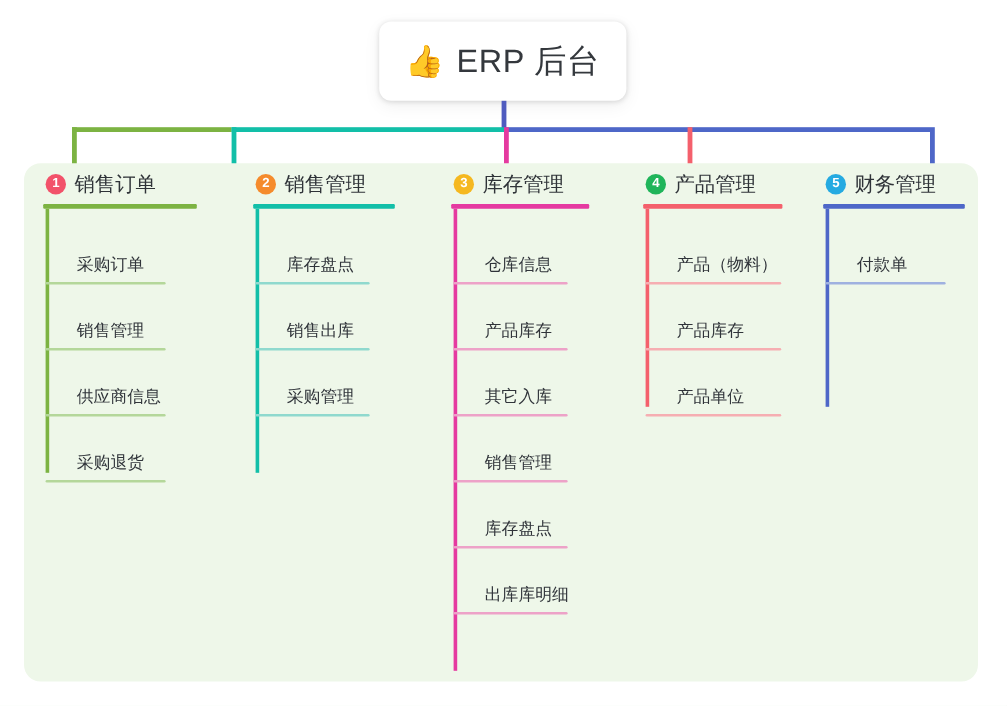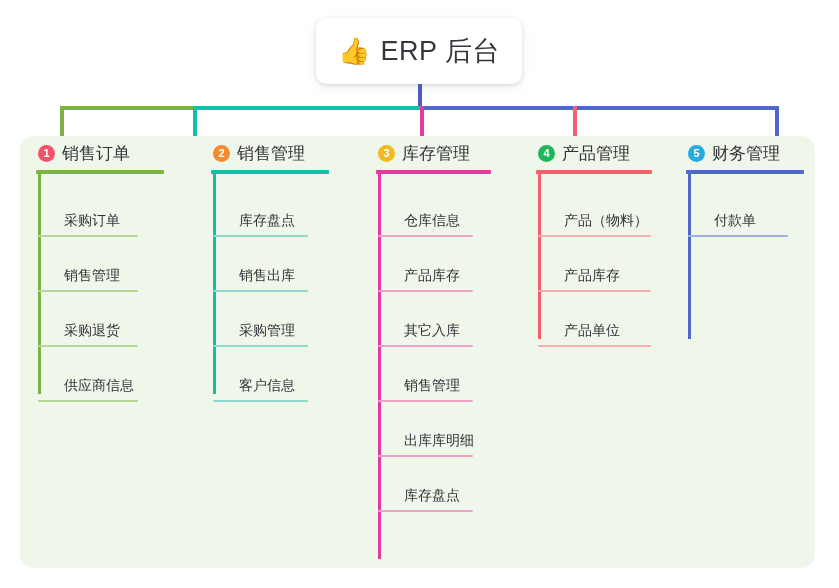--- a/index.html
+++ b/index.html
@@ -167,25 +167,25 @@
         <div class="spine" style="height: 220px; background: rgb(124, 179, 66);"></div>
         <div class="leaf">
           <span class="leaf-label">采购订单</span>
           <div class="leaf-rule" style="width: 100px; background: rgb(180, 215, 154);"></div>
         </div>
         <div class="leaf">
           <span class="leaf-label">销售管理</span>
           <div class="leaf-rule" style="width: 100px; background: rgb(180, 215, 154);"></div>
         </div>
         <div class="leaf">
+          <span class="leaf-label">供应商信息</span>
+          <div class="leaf-rule" style="width: 100px; background: rgb(180, 215, 154);"></div>
+        </div>
+        <div class="leaf">
           <span class="leaf-label">采购退货</span>
-          <div class="leaf-rule" style="width: 100px; background: rgb(180, 215, 154);"></div>
-        </div>
-        <div class="leaf">
-          <span class="leaf-label">供应商信息</span>
           <div class="leaf-rule" style="width: 100px; background: rgb(180, 215, 154);"></div>
         </div>
       </div>
     </div>
     <div class="column" style="width: 165px;">
       <div class="col-header">
         <span class="badge" style="background: rgb(245, 139, 44);">2</span>
         <span class="col-title">销售管理</span>
       </div>
       <div class="col-rule" style="width: 118px; background: rgb(18, 191, 168);"></div>
@@ -196,24 +196,20 @@
           <div class="leaf-rule" style="width: 95px; background: rgb(143, 217, 206);"></div>
         </div>
         <div class="leaf">
           <span class="leaf-label">销售出库</span>
           <div class="leaf-rule" style="width: 95px; background: rgb(143, 217, 206);"></div>
         </div>
         <div class="leaf">
           <span class="leaf-label">采购管理</span>
           <div class="leaf-rule" style="width: 95px; background: rgb(143, 217, 206);"></div>
         </div>
-        <div class="leaf">
-          <span class="leaf-label">客户信息</span>
-          <div class="leaf-rule" style="width: 95px; background: rgb(143, 217, 206);"></div>
-        </div>
       </div>
     </div>
     <div class="column" style="width: 160px;">
       <div class="col-header">
         <span class="badge" style="background: rgb(245, 184, 32);">3</span>
         <span class="col-title">库存管理</span>
       </div>
       <div class="col-rule" style="width: 115px; background: rgb(229, 58, 160);"></div>
       <div class="col-body">
         <div class="spine" style="height: 385px; background: rgb(229, 58, 160);"></div>
@@ -227,25 +223,25 @@
         </div>
         <div class="leaf">
           <span class="leaf-label">其它入库</span>
           <div class="leaf-rule" style="width: 95px; background: rgb(237, 162, 200);"></div>
         </div>
         <div class="leaf">
           <span class="leaf-label">销售管理</span>
           <div class="leaf-rule" style="width: 95px; background: rgb(237, 162, 200);"></div>
         </div>
         <div class="leaf">
+          <span class="leaf-label">库存盘点</span>
+          <div class="leaf-rule" style="width: 95px; background: rgb(237, 162, 200);"></div>
+        </div>
+        <div class="leaf">
           <span class="leaf-label">出库库明细</span>
-          <div class="leaf-rule" style="width: 95px; background: rgb(237, 162, 200);"></div>
-        </div>
-        <div class="leaf">
-          <span class="leaf-label">库存盘点</span>
           <div class="leaf-rule" style="width: 95px; background: rgb(237, 162, 200);"></div>
         </div>
       </div>
     </div>
     <div class="column" style="width: 150px;">
       <div class="col-header">
         <span class="badge" style="background: rgb(32, 181, 90);">4</span>
         <span class="col-title">产品管理</span>
       </div>
       <div class="col-rule" style="width: 116px; background: rgb(244, 96, 108);"></div>

